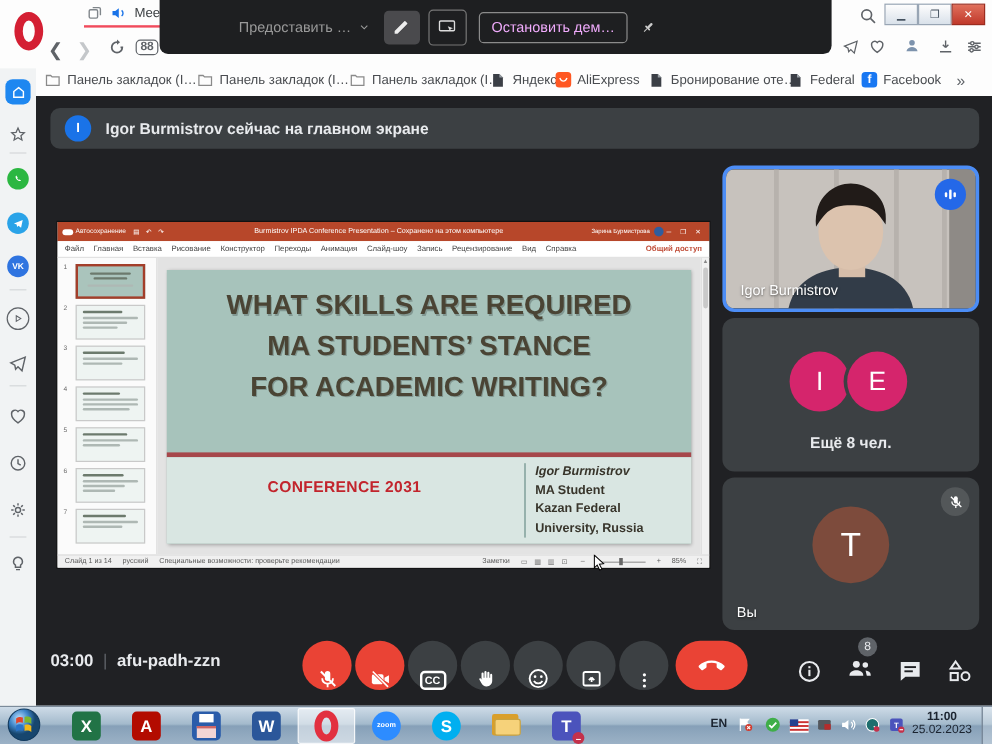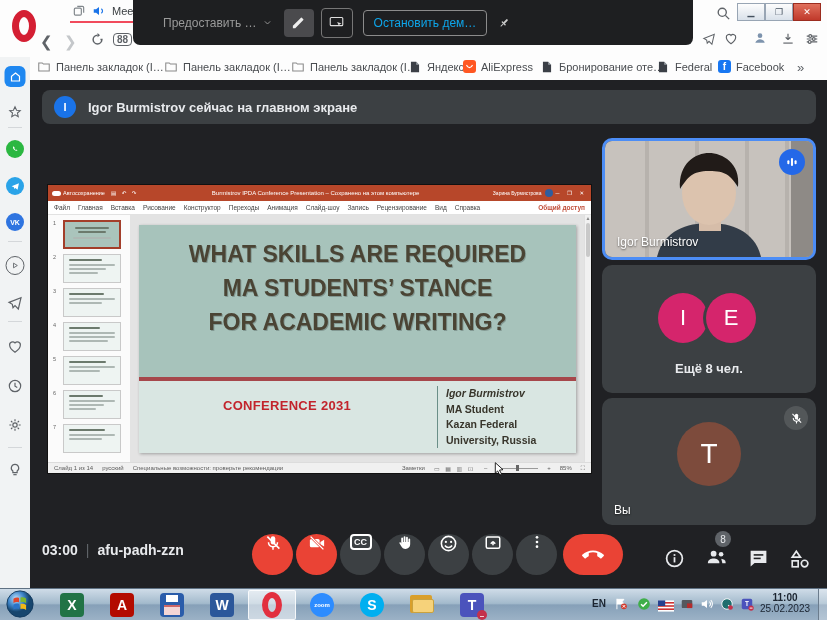--- a/index.html
+++ b/index.html
@@ -12,33 +12,33 @@
   .tabtxt{font-size:11px;color:#3c4043;white-space:nowrap}
   .navbtn{font-size:15px;color:#5f6368}
   .urltxt{font-size:11.5px;color:#80868b;letter-spacing:.2px}
   .bm{position:absolute;top:60px;display:flex;align-items:center;gap:5px;font-size:11px;color:#494c50;white-space:nowrap}
   .winbox{width:28px;height:18px;border:1px solid #98a5b4;background:linear-gradient(#fdfdfd,#d9e1ea);
           display:flex;align-items:center;justify-content:center;font-size:9px;color:#44515f;box-sizing:border-box}
   .winbox.close{background:linear-gradient(#e0705c,#c0392b);color:#fff;border-color:#9b2c1f}
   
   #overlay{position:absolute;left:133px;top:0;width:560px;height:45px;background:#1e1f21;border-radius:0 0 7px 7px;
            display:flex;align-items:center;color:#eee;z-index:30}
-  .ov-btn{border:1px solid #8b8b8b;border-radius:4px;color:#0ea5e9;font-size:12px;padding:5px 10px;white-space:nowrap}
+  .ov-btn{border:1px solid #8b8b8b;border-radius:4px;color:#f0abfc;font-size:12px;padding:5px 10px;white-space:nowrap}
   .ov-drop{color:#9a9a9a;font-size:12px;white-space:nowrap;display:flex;align-items:center;gap:6px}
   .ov-sq{width:30px;height:28px;border-radius:4px;display:flex;align-items:center;justify-content:center}
   
   #sidebar{position:absolute;left:0;top:57px;width:30px;height:531px;background:#f1f3f4;z-index:5}
   .sb{position:absolute;left:50%;transform:translateX(-50%);}
   .sb-div{position:absolute;left:8px;width:14px;height:1px;background:#d4d7da}
   .badge-circ{border-radius:50%;display:flex;align-items:center;justify-content:center}
   
   #meet{position:absolute;left:30px;top:80px;width:797px;height:508px;background:#202124}
   #banner{position:absolute;left:12px;top:10px;width:774px;height:34px;background:#3c4043;border-radius:8px;
           display:flex;align-items:center;color:#e8eaed;font-size:13px;font-weight:bold}
-  .gm-circle{width:41px;height:41px;border-radius:50%;background:#3c4043;display:flex;align-items:flex-start;justify-content:center;flex:none}
+  .gm-circle{width:41px;height:41px;border-radius:50%;background:#3c4043;display:flex;align-items:flex-end;justify-content:center;flex:none}
   .gm-red{background:#ea4335}
   .tile{position:absolute;left:572px;width:214px;border-radius:10px;background:#3c4043;box-sizing:border-box}
   .tilelabel{position:absolute;left:12px;bottom:8px;color:#fff;font-size:12px;text-shadow:0 1px 2px rgba(0,0,0,.6)}
   
   #ppt{position:absolute;left:18px;top:105px;width:543px;height:288px;background:#fff;box-shadow:0 0 0 1px #111}
   #ppt-title{position:absolute;left:0;top:0;width:100%;height:16px;background:#b7472a;display:flex;align-items:center;
              color:#fff;font-size:5.5px;white-space:nowrap}
   #ppt-ribbon{position:absolute;left:0;top:16px;width:100%;height:14px;background:#fff;border-bottom:1px solid #e2e2e2;
               display:flex;align-items:center;font-size:6.5px;color:#444;gap:8px;padding-left:6px;box-sizing:border-box}
   #thumbs{position:absolute;left:0;top:30px;width:83px;height:247px;background:#fbfbfb;border-right:1px solid #e3e3e3;box-sizing:border-box}
@@ -200,21 +200,21 @@
         <span>Federal</span>
       </div>
     <div class="bm" style="left:718px">
         <span class="badge-circ" style="width:13px;height:13px;border-radius:3px;background:#1877f2;color:#fff;font-size:10px;font-weight:bold">f</span>
         <span>Facebook</span>
       </div>
     <div class="bm" style="left:797px;color:#5f6368;font-size:13px">»</div>
   </div>
 
   <div id="overlay">
-    <span class="ov-drop" style="margin-left:30px">
+    <span class="ov-drop" style="margin-left:66px">
       <span>Предоставить …</span>
       <svg width="9" height="9" viewBox="0 0 24 24">
           <path d="M5 9l7 7 7-7" fill="none" stroke="#9a9a9a" stroke-width="2.5"></path>
         </svg>
     </span>
     <span class="ov-sq" style="margin-left:12px;background:#4a4a4d">
       <svg width="15" height="15" viewBox="0 0 24 24">
           <path d="M3 17.3V21h3.8L17.8 10 14 6.2 3 17.3zM19.7 8.1a1 1 0 000-1.4l-2.4-2.4a1 1 0 00-1.4 0L14 6.2 17.8 10l1.9-1.9z" fill="#eee"></path>
         </svg>
     </span>

